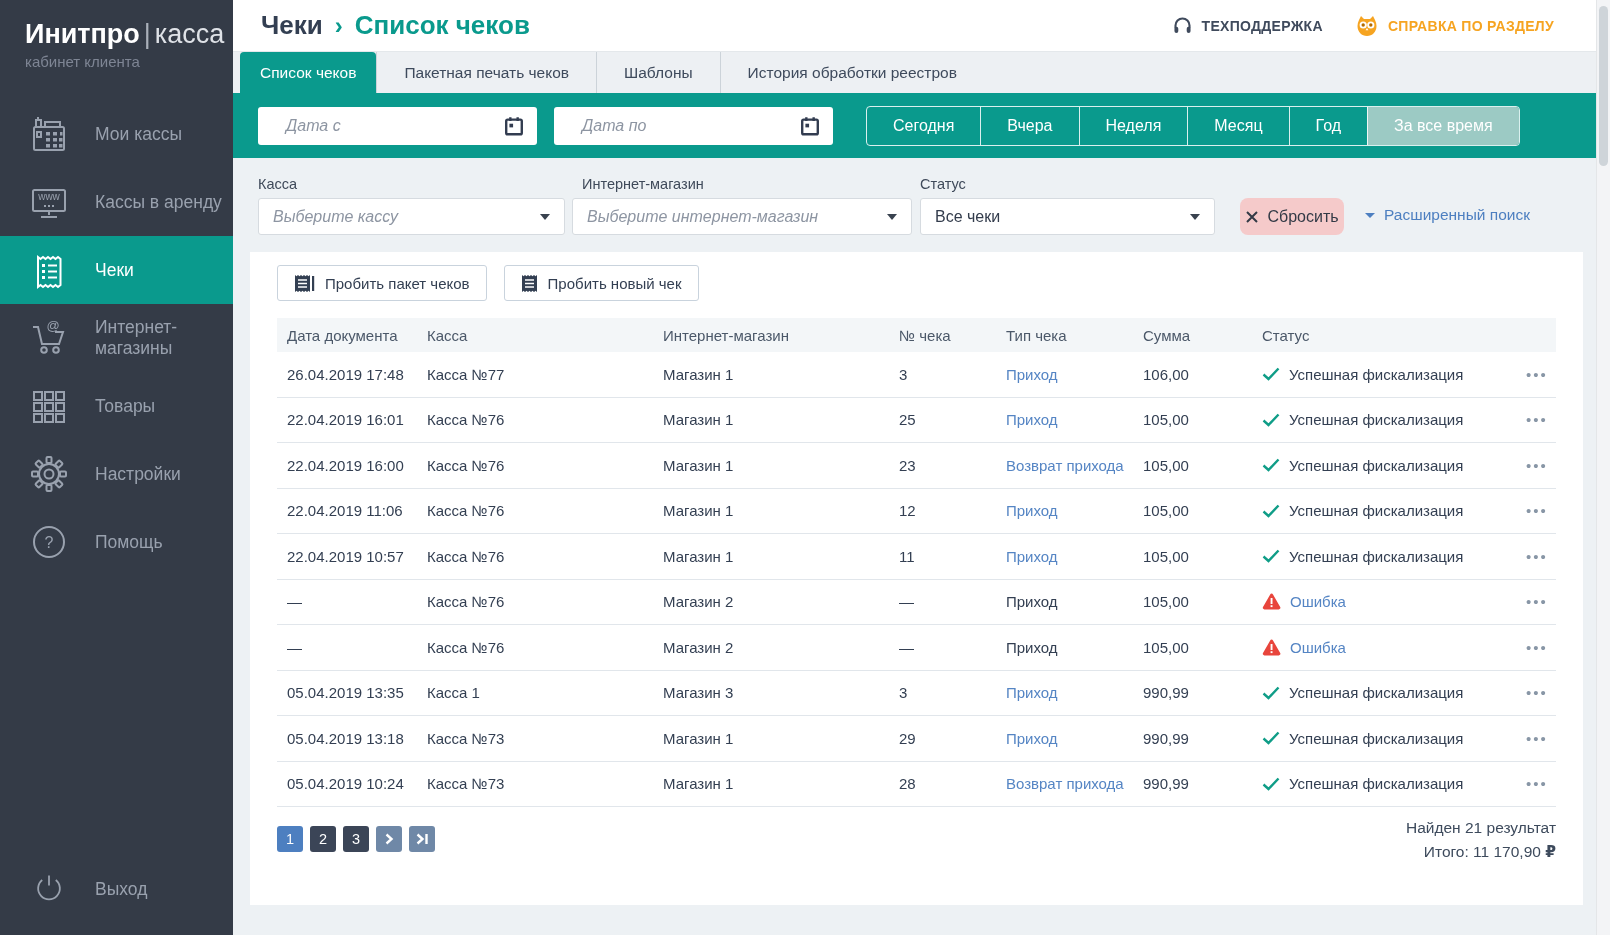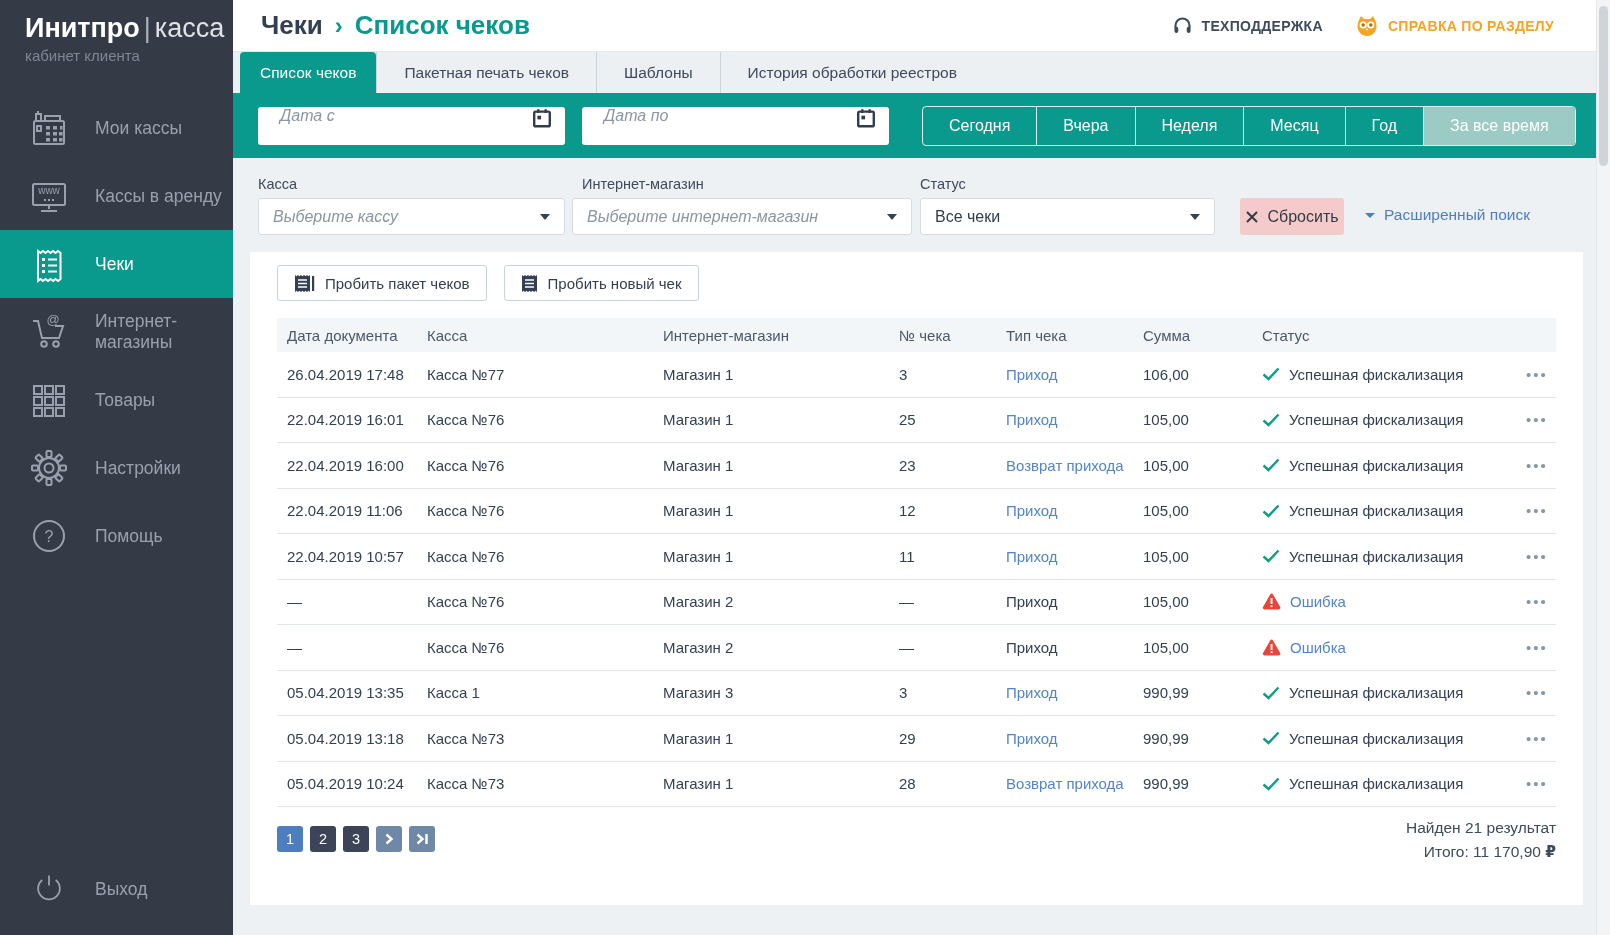--- a/index.html
+++ b/index.html
@@ -1,21 +1,21 @@
 <!DOCTYPE html>
 <html><head>
 <meta charset="utf-8">
 <style>
   * { margin:0; padding:0; box-sizing:border-box; }
   html,body { width:1610px; height:935px; overflow:hidden;
     font-family:"Liberation Sans","DejaVu Sans",sans-serif; background:#edf1f4; }
 
   
   .sidebar { position:absolute; left:0; top:0; width:233px; height:935px; background:#343b47; z-index:5; }
-  .logo-block { padding:13px 0 0 25px; }
+  .logo-block { padding:19px 0 0 25px; }
   .logo-line { font-size:27px; color:#fff; }
   .logo-brand { font-weight:bold; }
   .logo-div { color:#aab0ba; font-weight:300; padding:0 4px; }
   .logo-product { color:#dfe2e7; font-weight:300; }
   .logo-sub { font-size:15px; color:#7e8594; margin-top:3px; }
   .menu { margin-top:30px; }
   .side-item { display:flex; align-items:center; height:68px; padding-left:25px; cursor:pointer; color:#99a1ae; }
   .side-item .s-icon { width:48px; height:48px; display:flex; align-items:center; justify-content:center; flex:0 0 48px; }
   .side-item .s-label { font-size:17.5px; margin-left:22px; }
   .side-item.active { background:#0a9a8d; color:#fff; }
@@ -32,36 +32,36 @@
   .top-link { display:flex; align-items:center; gap:9px; font-size:14px; font-weight:bold; letter-spacing:.3px; cursor:pointer; }
   .top-link.support { color:#3f4a5c; }
   .top-link.help { color:#f6a421; }
 
   .tabbar { height:41px; background:#edf0f3; display:flex; padding-left:7px; }
   .tab { display:flex; align-items:center; padding:0 27px; font-size:15.5px; color:#3e4a5c; cursor:pointer; }
   .tab.active { background:#0a9a8d; color:#fff; border-radius:4px 4px 0 0; padding:0 20px; }
   .tab.divided { border-left:1px solid #ccd3d9; }
 
   .filter-band { height:65px; background:#0a9a8d; display:flex; align-items:center; padding-left:25px; }
-  .date-input { width:307px; height:38px; background:#fff; border-radius:3px; display:flex; 
-    padding:0 12px 0 22px; margin-right:17px; cursor:text; }
+  .date-input { width:279px; height:38px; background:#fff; border-radius:3px; display:flex; align-items:center;
+    padding:0 12px 0 28px; margin-right:17px; cursor:text; }
   .date-input .ph { font-size:16px; font-style:italic; color:#8d95a2; flex:1; }
   .range-group { display:flex; height:40px; border:1px solid rgba(255,255,255,.85); border-radius:4px; overflow:hidden; margin-left:16px; }
   .range-btn { display:flex; align-items:center; padding:0 26px; color:#fff; font-size:16px; cursor:pointer; border-left:1px solid rgba(255,255,255,.85); }
   .range-btn:first-child { border-left:none; }
   .range-btn.active { background:#9ccac4; }
 
   .content { position:absolute; top:158px; left:0; right:0; bottom:0; background:#edf1f4; }
   .f-label { position:absolute; font-size:14.5px; color:#3f4a5a; }
   .dropdown { position:absolute; height:37px; background:#fff; border:1px solid #d6dbe0; border-radius:3px;
     display:flex; align-items:center; padding:0 14px; cursor:pointer; }
   .dropdown .ph { font-size:16px; font-style:italic; color:#8d95a2; flex:1; }
   .dropdown .val { font-size:16px; color:#333c4c; flex:1; }
   .caret { width:0; height:0; border-left:5.5px solid transparent; border-right:5.5px solid transparent; border-top:6px solid #39424f; }
-  .reset-btn { position:absolute; left:1007px; top:40px; width:104px; height:37px; background:#f5caca; border:none; border-radius:3px;
+  .reset-btn { position:absolute; left:1007px; top:40px; width:104px; height:37px; background:#f5caca; border:none; border-radius:8px;
     display:flex; align-items:center; justify-content:center; gap:8px; font-size:16px; color:#333a46; cursor:pointer;
     font-family:inherit; }
   .adv-link { position:absolute; left:1132px; top:48px; display:flex; align-items:center; gap:9px; color:#4d7fc0; font-size:15.5px; cursor:pointer; }
   .adv-link .caret { border-top-color:#4d7fc0; border-left-width:5px; border-right-width:5px; border-top-width:5.5px; }
 
   .card { position:absolute; left:17px; top:94px; width:1333px; height:653px; background:#fff; }
   .btn-row { padding:13px 0 0 27px; display:flex; gap:17px; }
   .act-btn { height:36px; background:#fff; border:1px solid #c9d3dd; border-radius:3px; display:inline-flex; align-items:center;
     gap:10px; padding:0 16px; font-size:15px; color:#333f52; cursor:pointer; font-family:inherit; }
 

